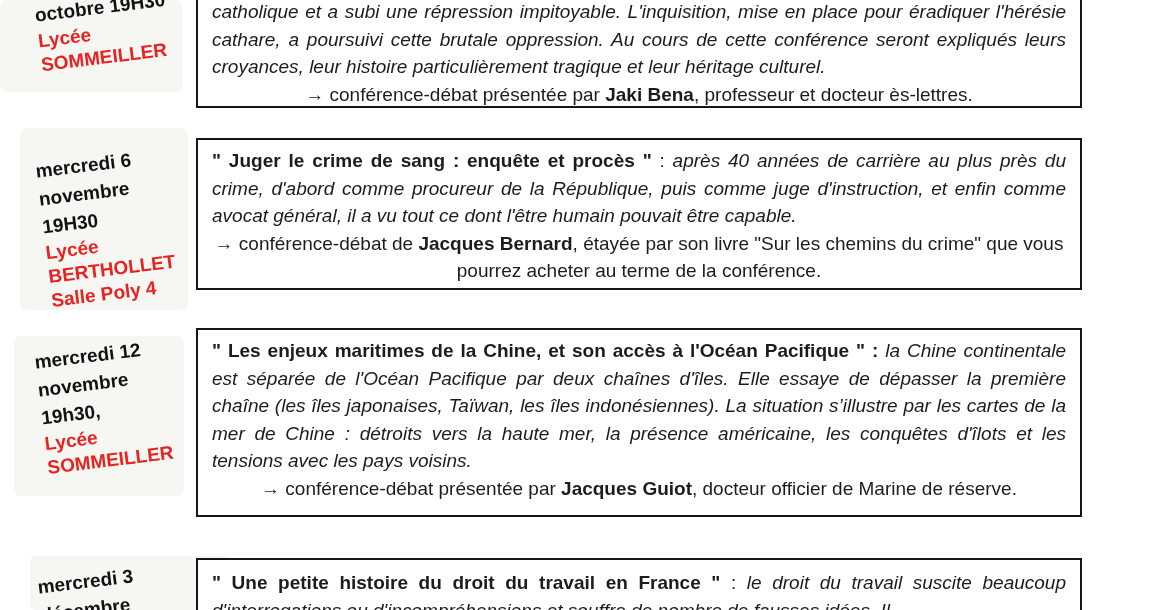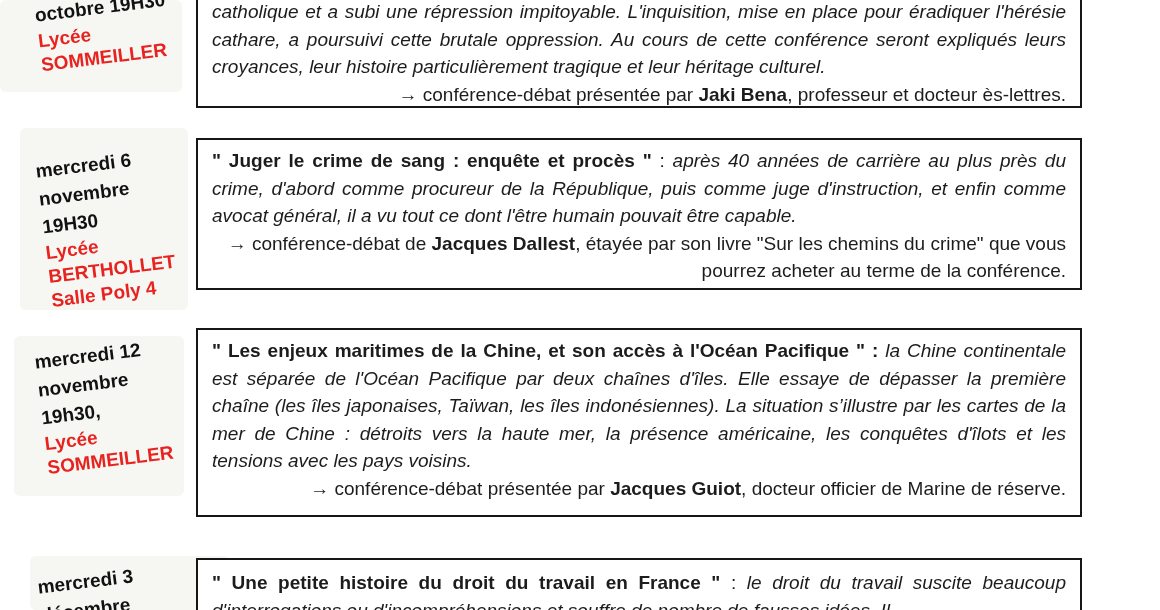--- a/index.html
+++ b/index.html
@@ -42,21 +42,21 @@
   }
   #b1{top:-11px;height:119px;}
   #b2{top:138px;height:152px;}
   #b3{top:328px;height:189px;}
   #b4{top:558px;height:120px;padding-top:9px;}
   .box p{margin:0;}
   .para{text-align:justify;}
   .ttl{font-weight:bold;font-style:normal;}
   .sep{font-style:normal;}
   .desc{font-style:italic;}
-  .arrow{text-align:right;}
+  .arrow{text-align:center;}
   .spk{font-weight:bold;}
 </style>
 </head>
 <body>
 
 <div class="shade" id="s1"></div>
 <div class="shade" id="s2"></div>
 <div class="shade" id="s3"></div>
 <div class="shade" id="s4"></div>
 
@@ -83,21 +83,21 @@
   <div class="vline">Lycée</div>
   <div class="vline">BERTHOLLET</div>
   <div class="vline">Salle Poly 4</div>
 </div>
 
 <div class="box" id="b2">
   <p class="para">
     <span class="ttl">" Juger le crime de sang : enquête et procès "</span><span class="sep"> : </span><span class="desc">après 40 années de carrière au plus près du crime, d'abord comme procureur de la République, puis comme juge d'instruction, et enfin comme avocat général, il a vu tout ce dont l'être humain pouvait être capable.</span>
   </p>
   <p class="arrow">
-    <span>→ conférence-débat de </span><span class="spk">Jacques Dallest</span><span>, étayée par son livre "Sur les chemins du crime" que vous pourrez acheter au terme de la conférence.</span>
+    <span>→ conférence-débat de </span><span class="spk">Jacques Bernard</span><span>, étayée par son livre "Sur les chemins du crime" que vous pourrez acheter au terme de la conférence.</span>
   </p>
 </div>
 
 <div class="datecol" id="e3">
   <div class="dline">mercredi 12</div>
   <div class="dline">novembre</div>
   <div class="dline">19h30,</div>
   <div class="vline">Lycée</div>
   <div class="vline">SOMMEILLER</div>
 </div>

